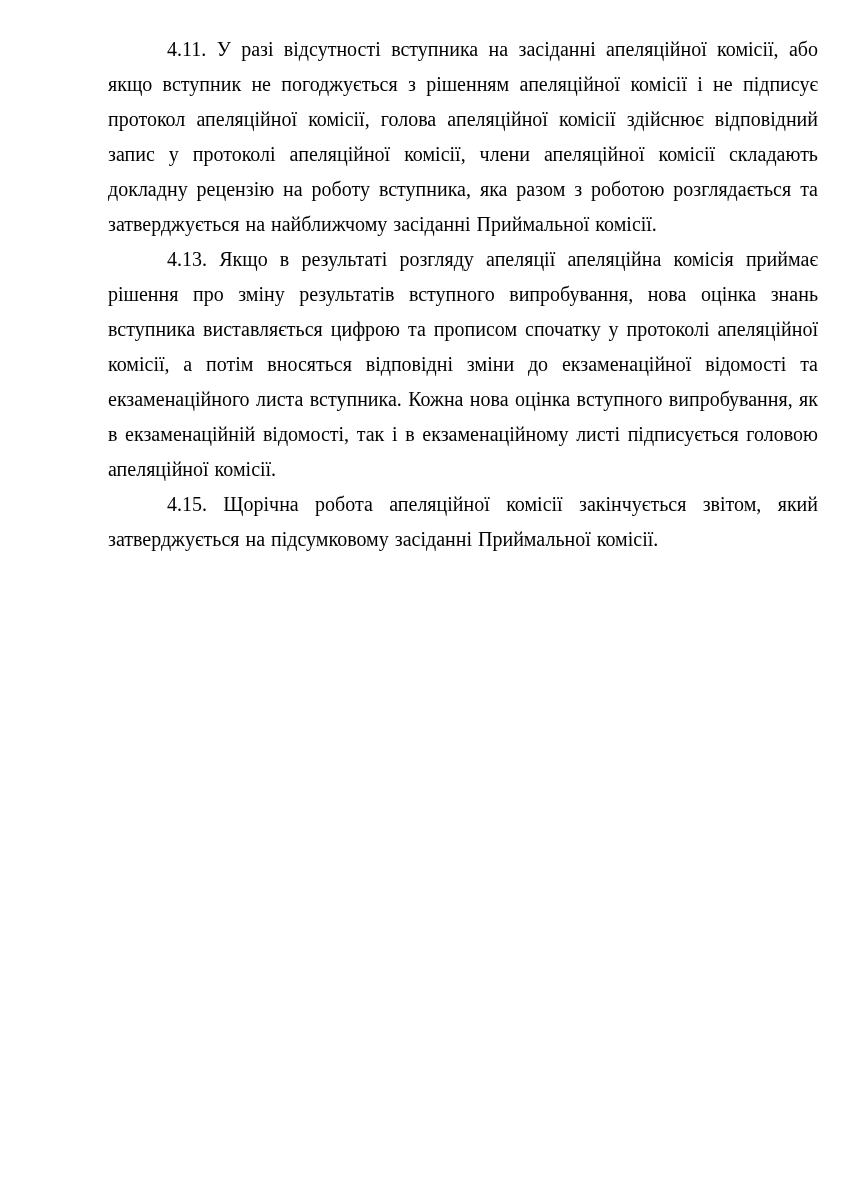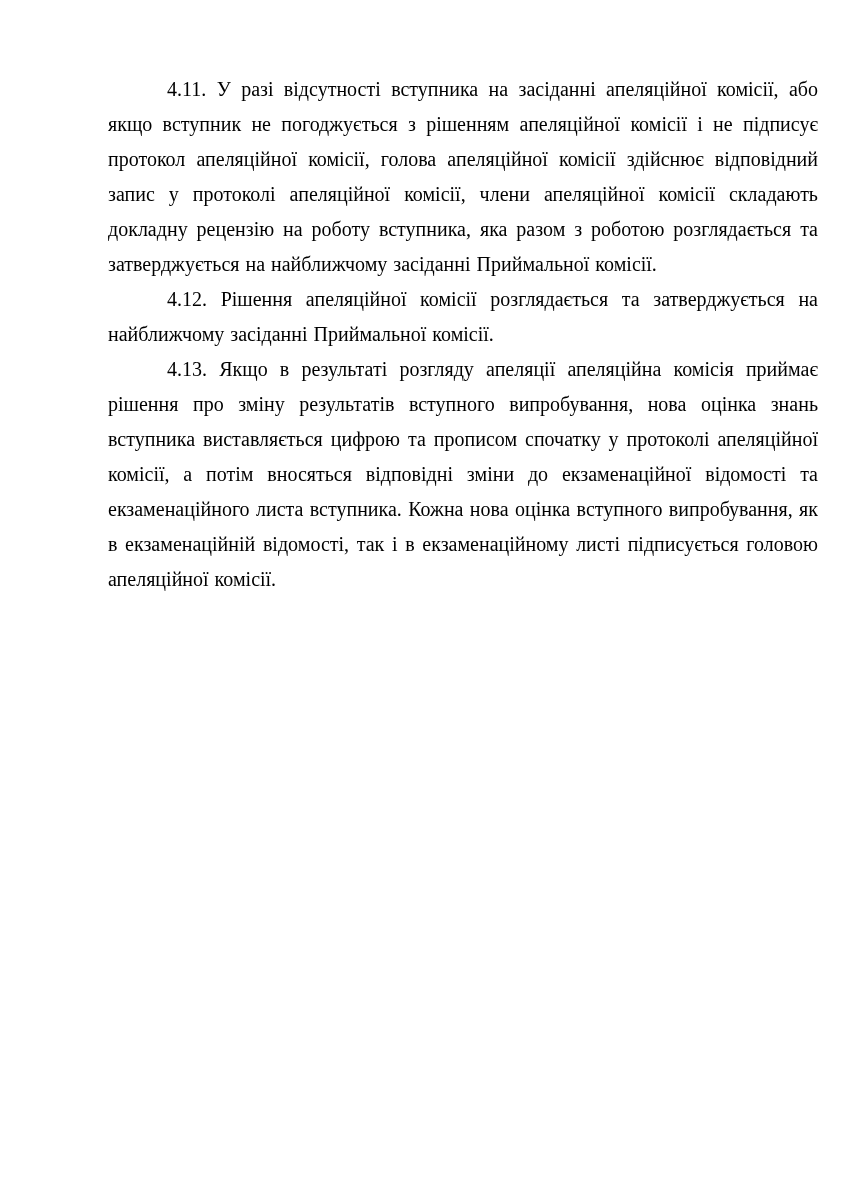--- a/index.html
+++ b/index.html
@@ -7,33 +7,33 @@
     padding: 0;
     background: #ffffff;
   }
   .page {
     position: relative;
     width: 849px;
     height: 1000px;
     box-sizing: border-box;
     background: #ffffff;
     color: #000000;
-    padding: 72px 31px 0 108px;
+    padding: 32px 31px 0 108px;
     overflow: hidden;
     font-family: "Liberation Serif", "DejaVu Serif", serif;
     font-size: 20px;
     line-height: 35px;
   }
   .page p.para {
     margin: 0;
     text-align: justify;
     text-indent: 59px;
     word-spacing: 1px;
   }
 </style>
 </head>
 <body>
 
 <div class="page">
   <p class="para"><span>4.11.</span> <span>У разі відсутності вступника на засіданні апеляційної комісії, або якщо вступник не погоджується з рішенням апеляційної комісії і не підписує протокол апеляційної комісії, голова апеляційної комісії здійснює відповідний запис у протоколі апеляційної комісії, члени апеляційної комісії складають докладну рецензію на роботу вступника, яка разом з роботою розглядається та затверджується на найближчому засіданні Приймальної комісії.</span></p>
-  <p class="para"><span>4.12.</span> <span>Рішення апеляційної комісії розглядається та затверджується на найближчому засіданні Приймальної комісії.</span></p>
   <p class="para"><span>4.13.</span> <span>Якщо в результаті розгляду апеляції апеляційна комісія приймає рішення про зміну результатів вступного випробування, нова оцінка знань вступника виставляється цифрою та прописом спочатку у протоколі апеляційної комісії, а потім вносяться відповідні зміни до екзаменаційної відомості та екзаменаційного листа вступника. Кожна нова оцінка вступного випробування, як в екзаменаційній відомості, так і в екзаменаційному листі підписується головою апеляційної комісії.</span></p>
+  <p class="para"><span>4.15.</span> <span>Щорічна робота апеляційної комісії закінчується звітом, який затверджується на підсумковому засіданні Приймальної комісії.</span></p>
 </div>
 
 </body></html>

